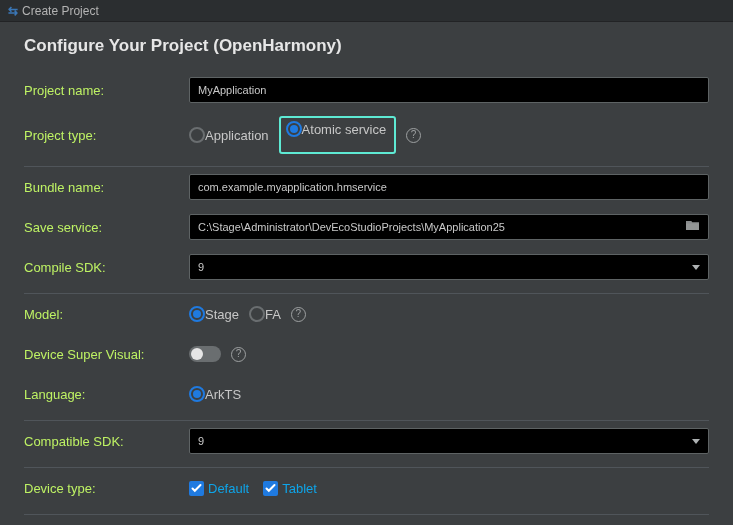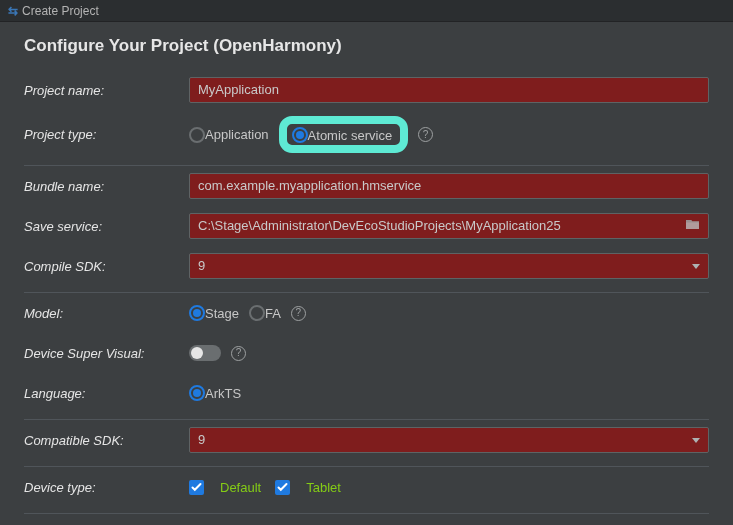--- a/index.html
+++ b/index.html
@@ -14,28 +14,28 @@
       border-bottom: 1px solid #222325; padding: 0 8px;
       display: flex; align-items: center; color: #b3b3b3; font-size: 12px;
     }
     .titlebar .lead { color: #3a76b5; font-weight: 700; margin-right: 4px; }
     .content { padding: 14px 24px 10px; }
     .heading { color: #e6e6e6; font-size: 17px; font-weight: 700; margin-bottom: 20px; }
     .row {
       display: flex; align-items: center; min-height: 28px;
       margin-bottom: 12px;
     }
-    .label { width: 165px; flex: 0 0 165px; color: #e5e5e5; font-style: italic; }
+    .label { width: 165px; flex: 0 0 165px; color: #bef264; }
     .field { flex: 1; display: flex; align-items: center; gap: 10px; }
     .field-wide { flex: 1; }
     .input, .select {
       width: 100%;
-      background: #7f1d1d; border: 1px solid #5e6364;
+      background: #000000; border: 1px solid #5e6364;
       color: #c9c9c9; height: 26px; line-height: 24px;
-      padding: 0 8px; border-radius: 2px; font-size: 13px;
+      padding: 0 8px; border-radius: 2px; font-size: 11px;
       display: flex; align-items: center; justify-content: space-between;
       gap: 8px;
     }
     .select { position: relative; }
     .select .caret {
       border-left: 4px solid transparent; border-right: 4px solid transparent;
       border-top: 5px solid #aeb2b3; width: 0; height: 0;
     }
     .input-icon {
       margin-left: auto; opacity: 0.85;
@@ -48,41 +48,41 @@
       width: 16px; height: 16px; border-radius: 50%;
       border: 2px solid #6a6e70; background: #3c3f41;
       display: inline-flex; align-items: center; justify-content: center;
     }
     .radio.selected .dot { border-color: #1f7ae0; }
     .radio.selected .dot::after {
       content: ""; width: 8px; height: 8px; border-radius: 50%;
       background: #1f7ae0;
     }
     .highlight {
-      border: 8px solid #5eead4; border-radius: 13px;
-      padding: 3px 8px 2px 5px; display: inline-flex; align-items: center; gap: 6px;
+      border: 2px solid #5eead4; border-radius: 3px;
+      padding: 3px 8px 15px 5px; display: inline-flex; align-items: center; gap: 6px;
     }
     .separator {
       height: 1px; background: #50555a; margin: 6px 0 6px; border: 0;
     }
     .toggle {
       width: 32px; height: 16px; background: #6a6e70; border-radius: 8px;
       position: relative; cursor: pointer; flex: 0 0 32px;
     }
     .toggle::after {
       content: ""; position: absolute; left: 2px; top: 2px;
       width: 12px; height: 12px; border-radius: 50%; background: #e6e6e6;
     }
     .checkbox {
       width: 15px; height: 15px; background: #1f7ae0; border-radius: 2px;
       display: inline-flex; align-items: center; justify-content: center;
       flex: 0 0 15px; cursor: pointer;
     }
     .checkbox svg { display: block; }
-    .cb-wrap { display: inline-flex; align-items: center; gap: 16px; color: #84cc16; }
+    .cb-wrap { display: inline-flex; align-items: center; gap: 4px; color: #0ea5e9; }
     .help {
       width: 15px; height: 15px; border: 1.3px solid #9da0a1; border-radius: 50%;
       display: inline-flex; align-items: center; justify-content: center;
       color: #9da0a1; font-size: 10px; line-height: 1; cursor: pointer;
       flex: 0 0 15px;
     }
     .folder-icon { opacity: .85; }
   </style>
 </head>
 <body>

